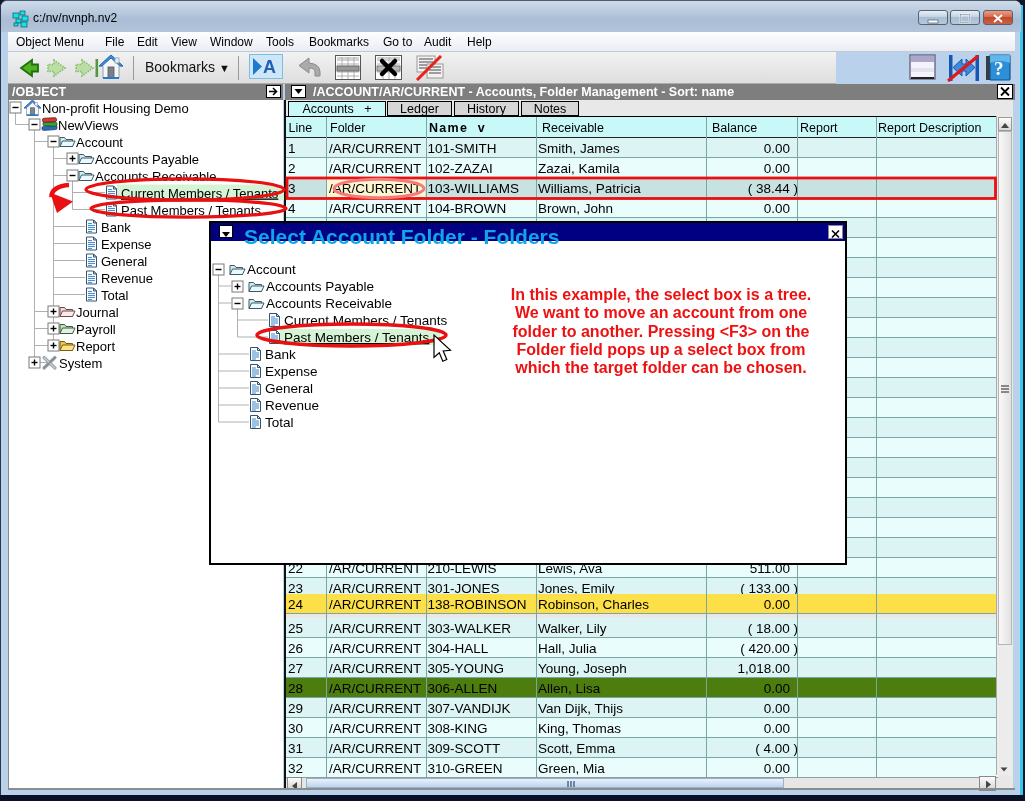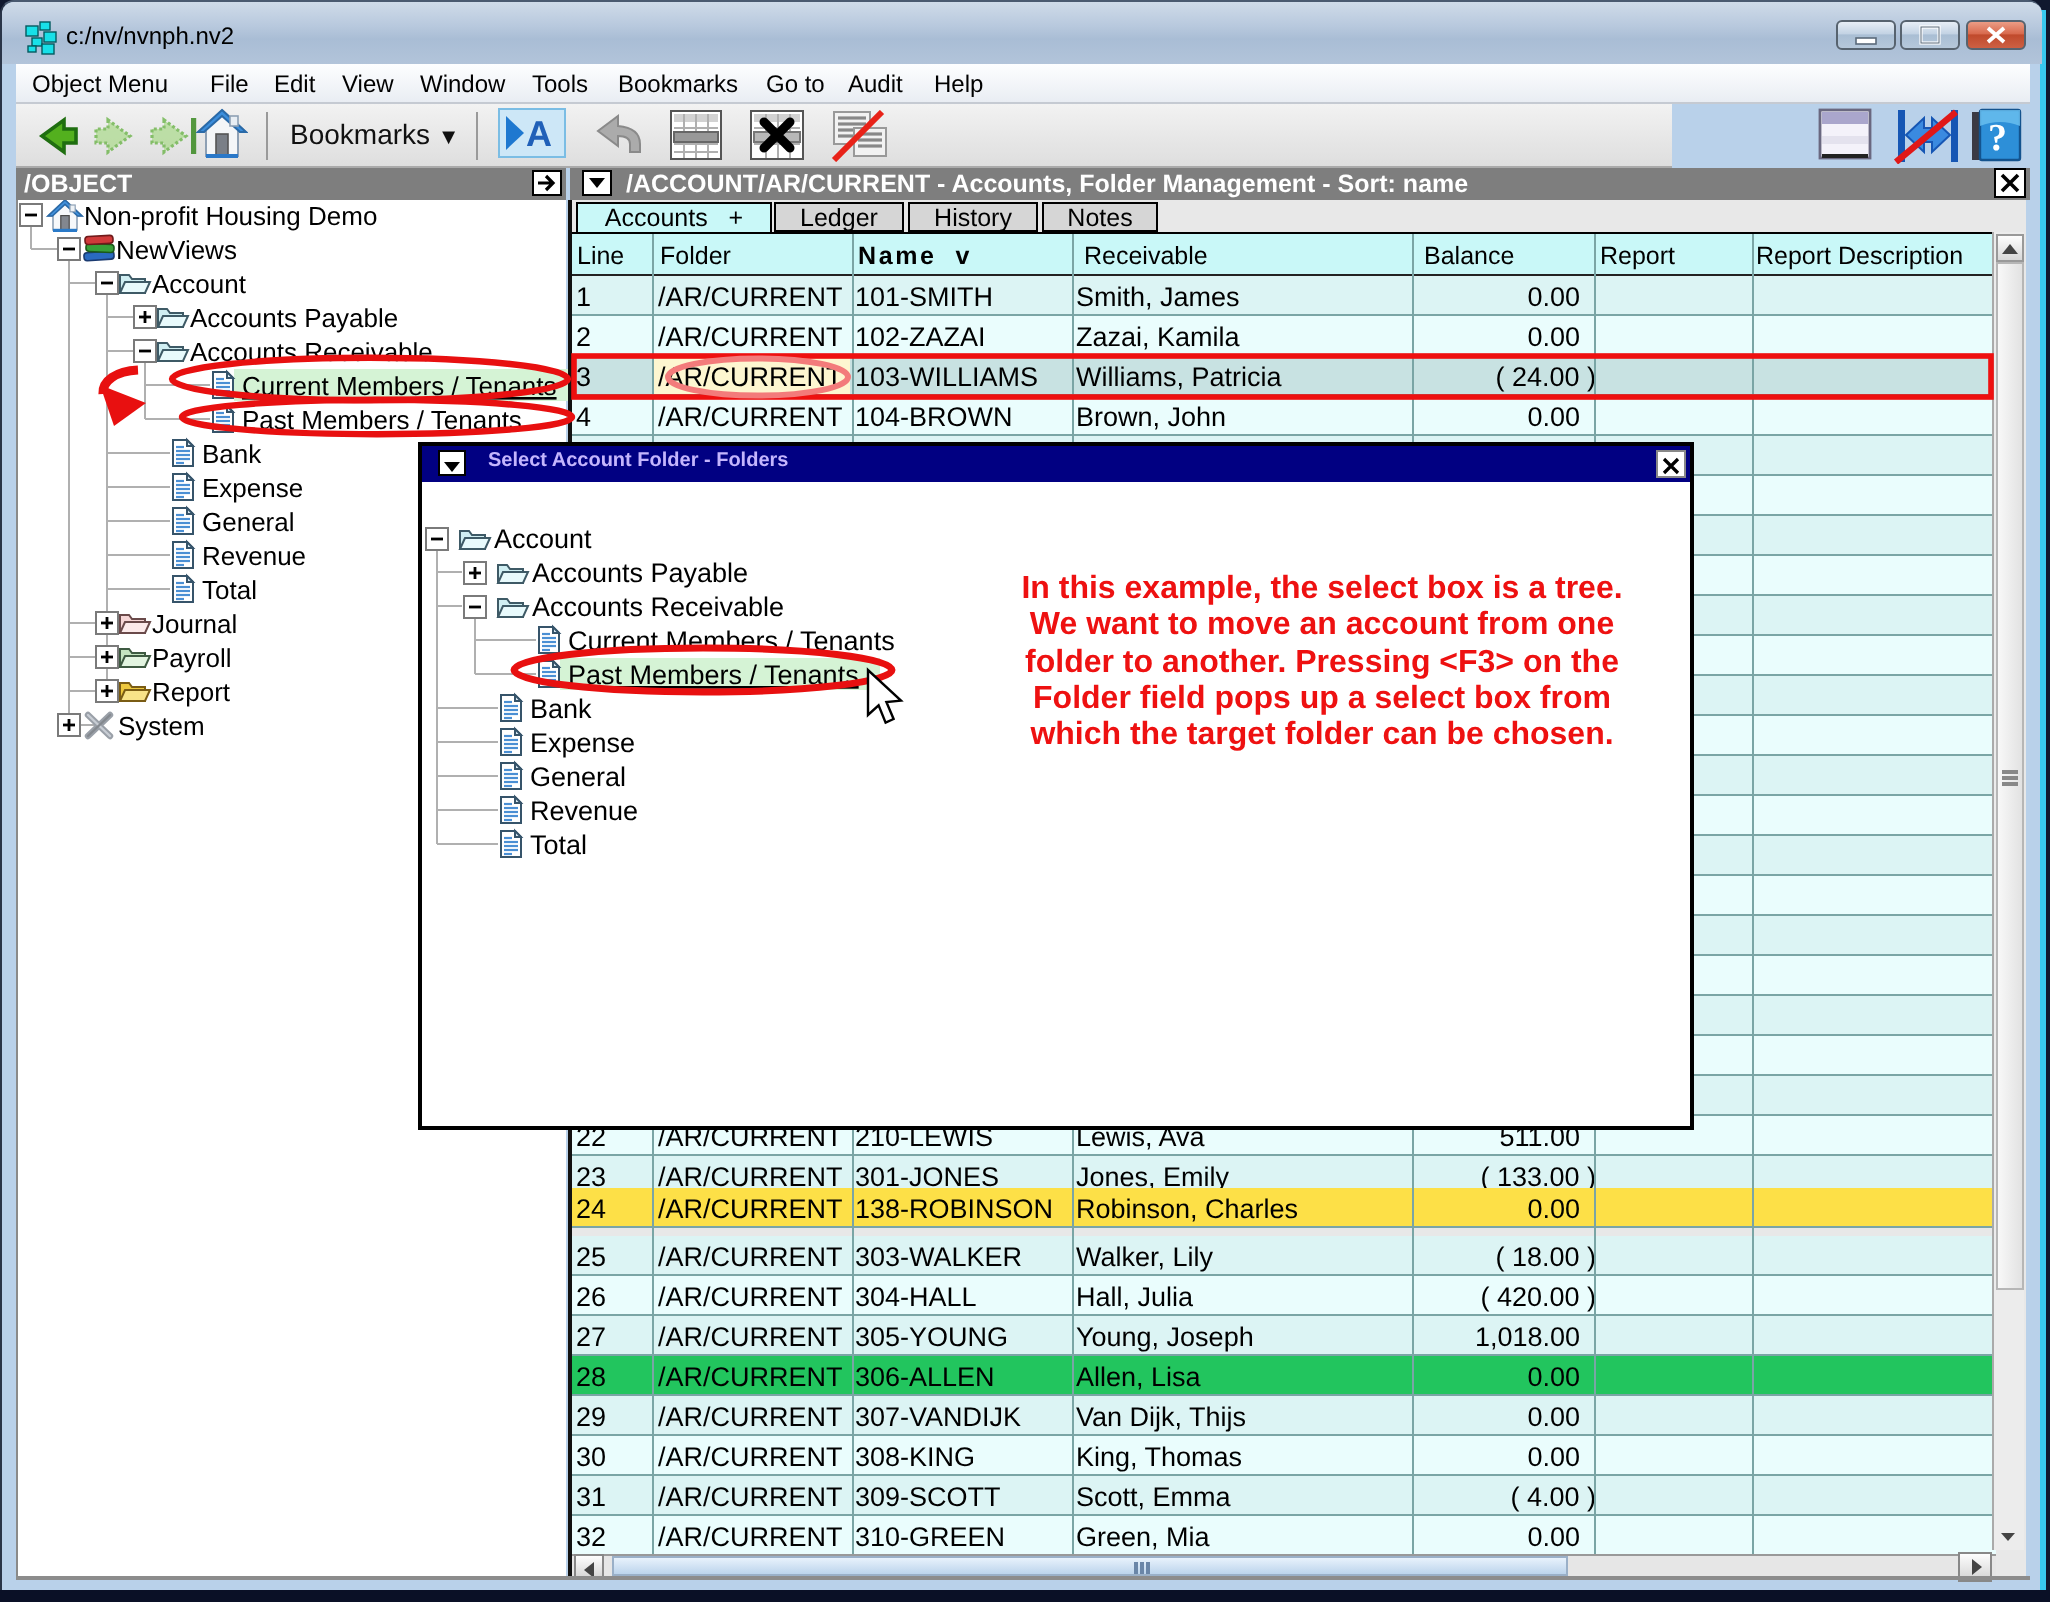--- a/index.html
+++ b/index.html
@@ -326,21 +326,21 @@
         <span class="cell" style="left:141.5px;top:3px">102-ZAZAI</span>
         <span class="cell" style="left:252px;top:3px">Zazai, Kamila</span>
         <span class="cell" style="left:420px;top:3px;width:84px;text-align:right">0.00</span>
       </div>
 <div class="abs row" style="top:40px;background:#c8e2e2">
         <div class="abs" style="left:40px;top:0;width:99px;height:19px;background:#fdf6d0"></div>
         <span class="cell" style="left:2px;top:3px">3</span>
         <span class="cell" style="left:43px;top:3px">/AR/CURRENT</span>
         <span class="cell" style="left:141.5px;top:3px">103-WILLIAMS</span>
         <span class="cell" style="left:252px;top:3px">Williams, Patricia</span>
-        <span class="cell" style="left:420px;top:3px;width:92px;text-align:right">( 24.00 )</span>
+        <span class="cell" style="left:420px;top:3px;width:92px;text-align:right">( 38.44 )</span>
       </div>
 <div class="abs row" style="top:60px;background:#eafdfd">
         <span class="cell" style="left:2px;top:3px">4</span>
         <span class="cell" style="left:43px;top:3px">/AR/CURRENT</span>
         <span class="cell" style="left:141.5px;top:3px">104-BROWN</span>
         <span class="cell" style="left:252px;top:3px">Brown, John</span>
         <span class="cell" style="left:420px;top:3px;width:84px;text-align:right">0.00</span>
       </div>
 <div class="abs row" style="top:80px;background:#dcf4f4"></div>
 <div class="abs row" style="top:100px;background:#eafdfd"></div>
@@ -394,21 +394,21 @@
         <span class="cell" style="left:252px;top:3px">Hall, Julia</span>
         <span class="cell" style="left:420px;top:3px;width:92px;text-align:right">( 420.00 )</span>
       </div>
 <div class="abs row" style="top:520px;background:#dcf4f4">
         <span class="cell" style="left:2px;top:3px">27</span>
         <span class="cell" style="left:43px;top:3px">/AR/CURRENT</span>
         <span class="cell" style="left:141.5px;top:3px">305-YOUNG</span>
         <span class="cell" style="left:252px;top:3px">Young, Joseph</span>
         <span class="cell" style="left:420px;top:3px;width:84px;text-align:right">1,018.00</span>
       </div>
-<div class="abs row" style="top:540px;background:#22c55e">
+<div class="abs row" style="top:540px;background:#4d7c0f">
         <span class="cell" style="left:2px;top:3px">28</span>
         <span class="cell" style="left:43px;top:3px">/AR/CURRENT</span>
         <span class="cell" style="left:141.5px;top:3px">306-ALLEN</span>
         <span class="cell" style="left:252px;top:3px">Allen, Lisa</span>
         <span class="cell" style="left:420px;top:3px;width:84px;text-align:right">0.00</span>
       </div>
 <div class="abs row" style="top:560px;background:#dcf4f4">
         <span class="cell" style="left:2px;top:3px">29</span>
         <span class="cell" style="left:43px;top:3px">/AR/CURRENT</span>
         <span class="cell" style="left:141.5px;top:3px">307-VANDIJK</span>
@@ -466,21 +466,21 @@
  <div class="abs" style="left:693px;top:-2px;width:17px;height:15px;background:linear-gradient(#fdfdfd,#d4d4d4);border:1px solid #888"><svg width="15" height="13">
           <polygon points="6,2.5 11,6.5 6,10.5" fill="#444"></polygon>
         </svg></div>
 </div>
 </div>
 <div class="abs" id="popup" style="left:209px;top:221px;width:638px;height:344px;background:#fff;border:2px solid #000">
  <div class="abs" style="left:0px;top:0px;width:634px;height:18px;background:#010082">
   <div class="abs" style="left:8px;top:2px;width:14px;height:13px;background:#fff;border:1px solid #000"><svg width="12" height="11">
           <polygon points="2,3 10,3 6,8" fill="#000"></polygon>
         </svg></div>
-  <span style="position:absolute;left:33px;top:1.5px;color:#c4b5fd;font-weight:bold;font-size:10px">Select Account Folder - Folders</span>
+  <span style="position:absolute;left:33px;top:1.5px;color:#0ea5e9;font-weight:bold;font-size:21px">Select Account Folder - Folders</span>
   <div class="abs" style="left:617px;top:2px;width:15px;height:14px;background:#fff;border:1px solid #888"><svg width="13" height="12">
           <path d="M3,2.5 L10,9.5 M10,2.5 L3,9.5" stroke="#000" stroke-width="1.6"></path>
         </svg></div>
  </div>
  <svg width="320" height="220" style="position:absolute;left:0;top:36px">
   <g stroke="#b0b0b0" stroke-width="1">
    <line x1="7.5" y1="16" x2="7.5" y2="163"></line>
    <line x1="7.5" y1="27" x2="20" y2="27"></line>
         <line x1="7.5" y1="44" x2="20" y2="44"></line>
    <line x1="7.5" y1="95" x2="38" y2="95"></line>

